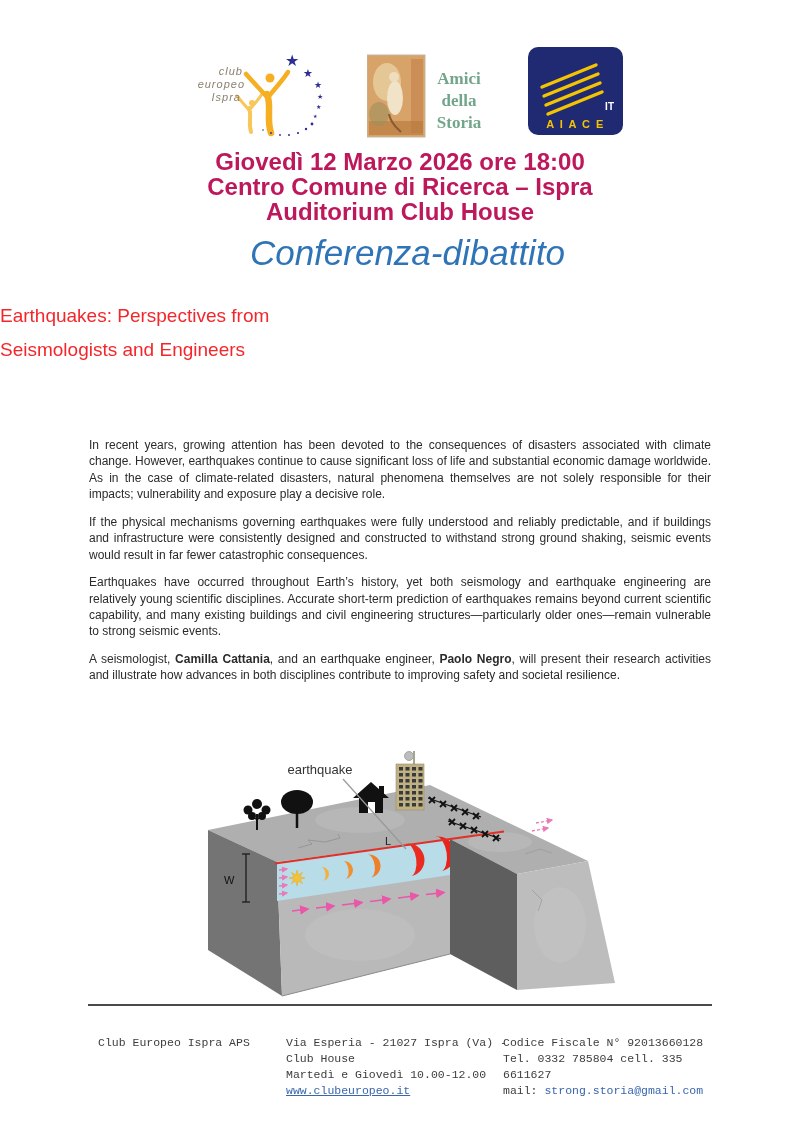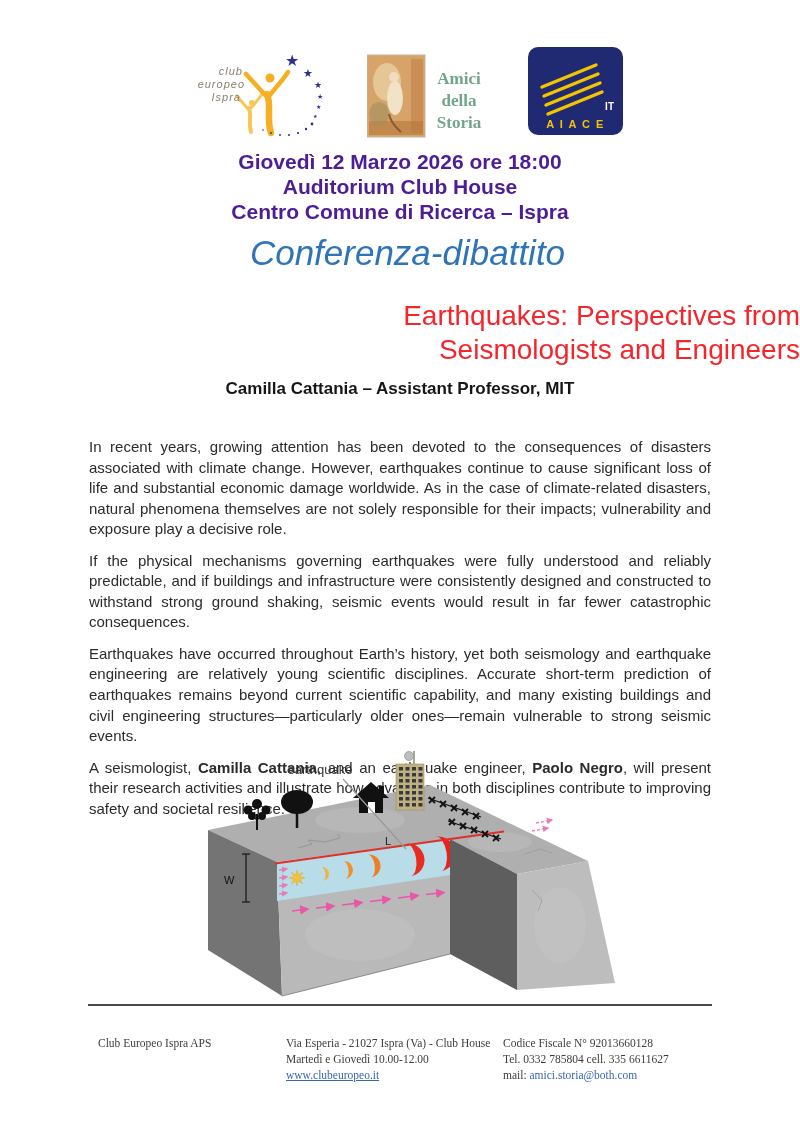--- a/index.html
+++ b/index.html
@@ -3,36 +3,36 @@
 <meta charset="utf-8">
 <style>
   html,body{margin:0;padding:0;background:#fff;}
   .page{position:relative;width:800px;height:1131px;background:#fff;overflow:hidden;
         font-family:"Liberation Sans",sans-serif;color:#1a1a1a;}
   .logo{position:absolute;}
   .logo-club{left:193px;top:48px;}
   .logo-amici{left:326px;top:54px;margin-left:41px;}
   .logo-aiace{left:528px;top:47px;}
   .event{position:absolute;top:149px;left:0;right:0;text-align:center;
-         font-size:21px;font-weight:bold;line-height:25px;color:#4c1d95;}
+         font-size:24px;font-weight:bold;line-height:25px;color:#be185d;}
   .kicker{position:absolute;top:233px;left:15px;right:0;text-align:center;
           font-size:35px;font-weight:500;color:var(--accent_blue,#2e74b6);font-style:italic;}
-  .red-title{position:absolute;top:299px;left:0;right:0;text-align:right;
-             font-size:28px;line-height:34px;font-weight:400;color:var(--accent_red,#f4262b);}
+  .red-title{position:absolute;top:299px;left:0;right:0;text-align:left;
+             font-size:19px;line-height:34px;font-weight:400;color:var(--accent_red,#f4262b);}
   .speakers{position:absolute;top:379px;left:0;right:0;text-align:center;
             font-size:17px;font-weight:bold;color:#161616;}
   .speakers div{margin-bottom:11px;}
   .bodytext{position:absolute;top:437px;left:89px;width:622px;
-            font-size:15px;line-height:1.37;text-align:justify;color:#2b2b2b;}
+            font-size:12px;line-height:1.37;text-align:justify;color:#2b2b2b;}
   .bodytext p{margin:0 0 11px 0;}
   .fig{position:absolute;top:750px;left:180px;width:440px;height:252px;}
   .footer{position:absolute;top:1004px;left:88px;width:624px;
           font-family:"Liberation Serif",serif;font-size:11.5px;line-height:16px;color:#3d3d3d;}
   .footer .rule{border-top:2px solid #4a4a4a;height:0;}
-  .fcols{position:relative;padding-top:16px;height:70px;}
+  .fcols{position:relative;padding-top:16px;height:70px;font-family:Liberation Mono, monospace;}
   .fcol{position:absolute;top:29px;}
   .fcol1{left:10px;width:175px;}
   .fcol2{left:198px;width:225px;}
   .fcol3{left:415px;width:210px;}
   a.flink{color:#3a66ad;text-decoration:underline;cursor:pointer;}
   a.fmail{color:#3a66ad;text-decoration:none;cursor:pointer;}
 </style>
 </head>
 <body>
 
@@ -102,33 +102,32 @@
         <line x1="18" y1="58" x2="72" y2="36"></line>
         <line x1="20" y1="67" x2="74" y2="45"></line>
       </g>
       <text x="86" y="63" text-anchor="end" font-family="Liberation Sans,sans-serif" font-size="10" font-weight="bold" fill="#ffffff">IT</text>
       <text x="47.5" y="81" text-anchor="middle" font-family="Liberation Sans,sans-serif" font-size="11" font-weight="bold" fill="#f5c400" letter-spacing="1.5">A I A C E</text>
     </svg>
   </div>
 
   <div class="event">
     <div>Giovedì 12 Marzo 2026 ore 18:00</div>
+    <div>Centro Comune di Ricerca – Ispra</div>
     <div>Auditorium Club House</div>
-    <div>Centro Comune di Ricerca – Ispra</div>
   </div>
 
   <div class="kicker">Conferenza-dibattito</div>
 
   <div class="red-title">
     <span>Earthquakes: Perspectives from</span><br>
     <span>Seismologists and Engineers</span>
   </div>
 
   <div class="speakers">
-    <div>Camilla Cattania – Assistant Professor, MIT</div>
   </div>
 
   <div class="bodytext">
     <p>In recent years, growing attention has been devoted to the consequences of disasters associated with climate change. However, earthquakes continue to cause significant loss of life and substantial economic damage worldwide. As in the case of climate-related disasters, natural phenomena themselves are not solely responsible for their impacts; vulnerability and exposure play a decisive role.</p>
     <p>If the physical mechanisms governing earthquakes were fully understood and reliably predictable, and if buildings and infrastructure were consistently designed and constructed to withstand strong ground shaking, seismic events would result in far fewer catastrophic consequences.</p>
     <p>Earthquakes have occurred throughout Earth’s history, yet both seismology and earthquake engineering are relatively young scientific disciplines. Accurate short-term prediction of earthquakes remains beyond current scientific capability, and many existing buildings and civil engineering structures—particularly older ones—remain vulnerable to strong seismic events.</p>
     <p><span>A seismologist, </span><b>Camilla Cattania</b><span>, and an earthquake engineer, </span><b>Paolo Negro</b><span>, will present their research activities and illustrate how advances in both disciplines contribute to improving safety and societal resilience.</span></p>
   </div>
 
   <figure class="fig" style="margin:0;">
@@ -287,18 +286,18 @@
     <div class="fcols">
       <div class="fcol fcol1">Club Europeo Ispra APS</div>
       <div class="fcol fcol2">
         <div>Via Esperia - 21027 Ispra (Va) - Club House</div>
         <div>Martedì e Giovedì 10.00-12.00</div>
         <div><a class="flink">www.clubeuropeo.it</a></div>
       </div>
       <div class="fcol fcol3">
         <div>Codice Fiscale N° 92013660128</div>
         <div>Tel. 0332 785804 cell. 335 6611627</div>
-        <div><span>mail: </span><a class="fmail">amici.storia@both.com</a></div>
+        <div><span>mail: </span><a class="fmail">strong.storia@gmail.com</a></div>
       </div>
     </div>
   </div>
 
 </div>
 
 </body></html>

